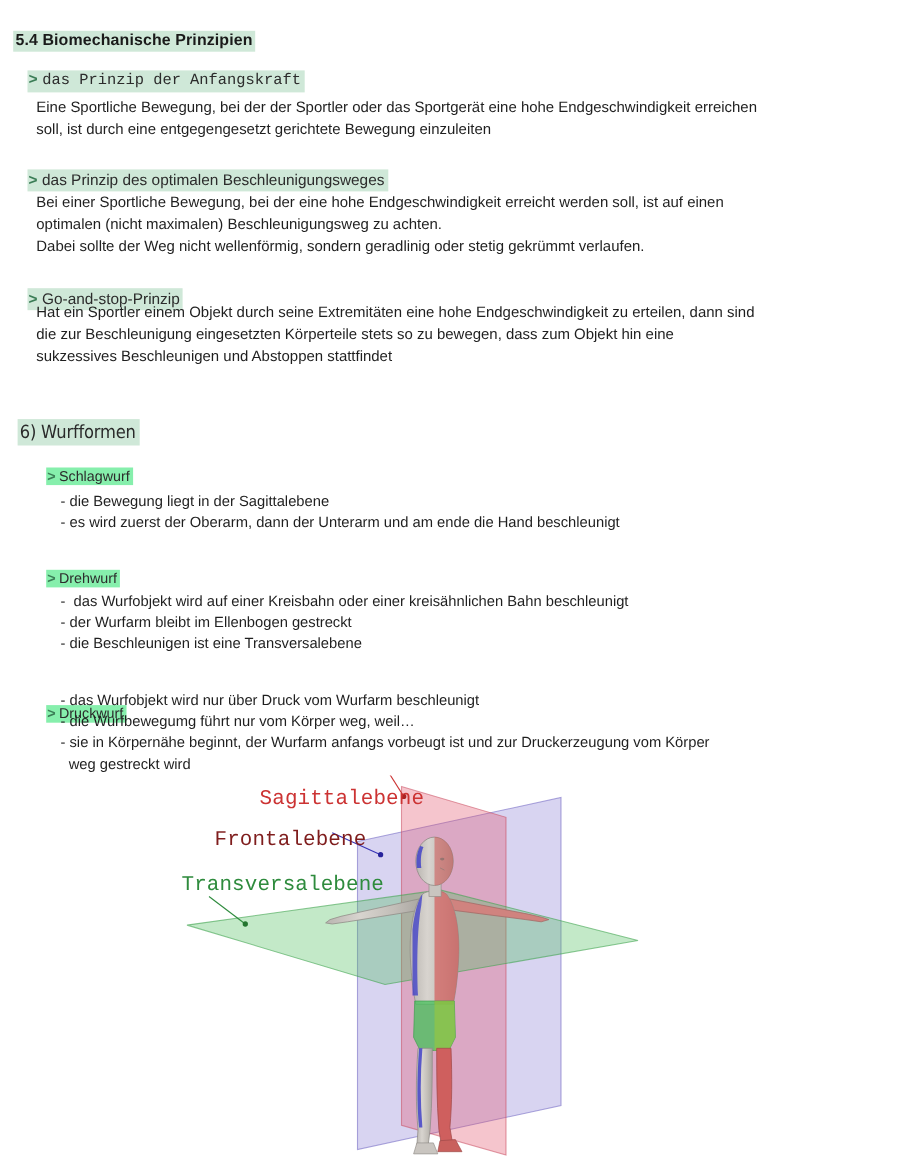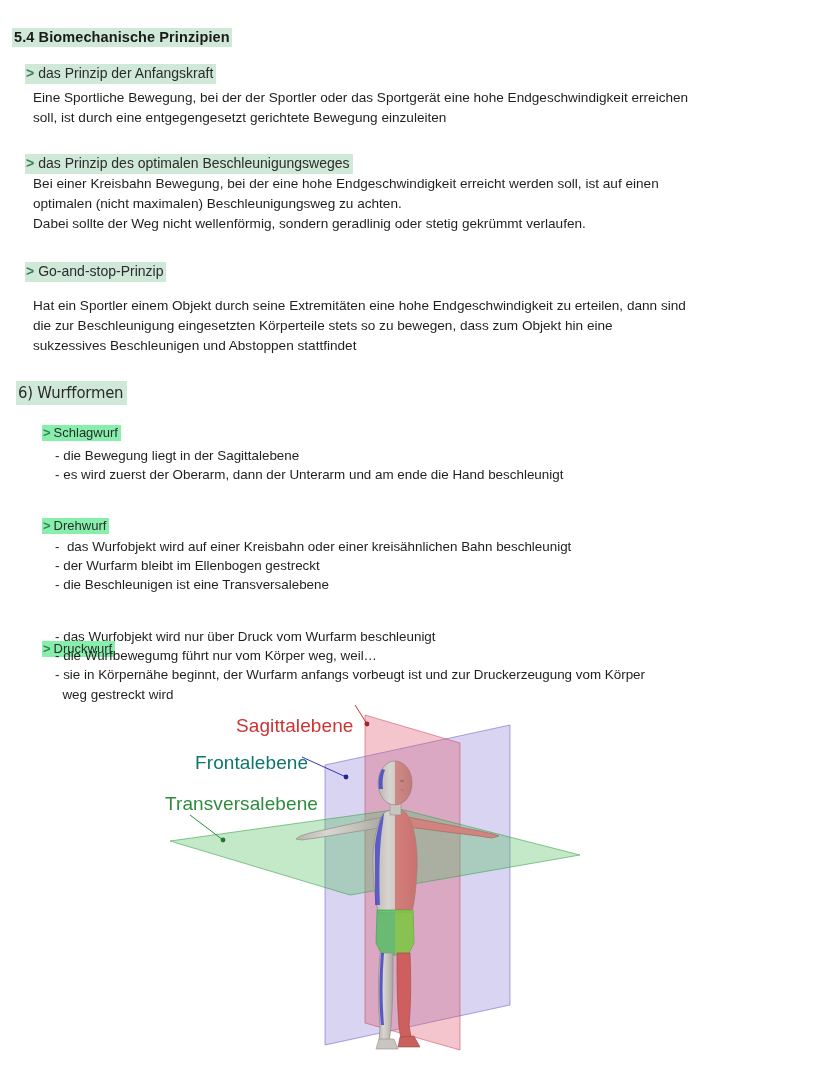--- a/index.html
+++ b/index.html
@@ -105,58 +105,58 @@
     position: absolute;
     left: 150px;
     top: 705px;
     width: 530px;
     height: 355px;
   }
   .figure svg { display: block; }
 
   .fig-label {
     position: absolute;
-    font-family: Liberation Sans, sans-serif;
+    font-family: Liberation Mono, monospace;
     font-size: 19px;
     white-space: nowrap;
     letter-spacing: 0.1px;
     text-align: center;
   }
   #label-sagittal { left: 86px; top: 10px; color: #cc3333; }
-  #label-frontal  { left: 45px; top: 47px; color: #0f766e; }
+  #label-frontal  { left: 45px; top: 47px; color: #7f1d1d; }
   #label-transversal { left: 15px; top: 88px; color: #2e8b3d; }
 </style>
 </head>
 <body>
 
 <div class="page">
 
   <div class="main-heading">5.4 Biomechanische Prinzipien</div>
 
-  <div class="section-heading" style="left:25px; top:64px;">
+  <div class="section-heading" style="left:25px; top:64px;font-family:Liberation Mono, monospace;">
     <span class="gt">&gt;</span><span>das Prinzip der Anfangskraft</span>
   </div>
   <div class="para" style="left:33px; top:88px;">
     <div>Eine Sportliche Bewegung, bei der der Sportler oder das Sportgerät eine hohe Endgeschwindigkeit erreichen</div>
     <div>soll, ist durch eine entgegengesetzt gerichtete Bewegung einzuleiten</div>
   </div>
 
   <div class="section-heading" style="left:25px; top:154px;">
     <span class="gt">&gt;</span><span>das Prinzip des optimalen Beschleunigungsweges</span>
   </div>
   <div class="para" style="left:33px; top:174px;">
-    <div>Bei einer Kreisbahn Bewegung, bei der eine hohe Endgeschwindigkeit erreicht werden soll, ist auf einen</div>
+    <div>Bei einer Sportliche Bewegung, bei der eine hohe Endgeschwindigkeit erreicht werden soll, ist auf einen</div>
     <div>optimalen (nicht maximalen) Beschleunigungsweg zu achten.</div>
     <div>Dabei sollte der Weg nicht wellenförmig, sondern geradlinig oder stetig gekrümmt verlaufen.</div>
   </div>
 
   <div class="section-heading" style="left:25px; top:262px;">
     <span class="gt">&gt;</span><span>Go-and-stop-Prinzip</span>
   </div>
-  <div class="para" style="left:33px; top:296px;">
+  <div class="para" style="left:33px; top:274px;">
     <div>Hat ein Sportler einem Objekt durch seine Extremitäten eine hohe Endgeschwindigkeit zu erteilen, dann sind</div>
     <div>die zur Beschleunigung eingesetzten Körperteile stets so zu bewegen, dass zum Objekt hin eine</div>
     <div>sukzessives Beschleunigen und Abstoppen stattfindet</div>
   </div>
 
   <div class="wurf-heading">6) Wurfformen</div>
 
   <div class="sub-heading" style="left:42px; top:425px;">
     <span class="gt">&gt;</span><span>Schlagwurf</span>
   </div>

